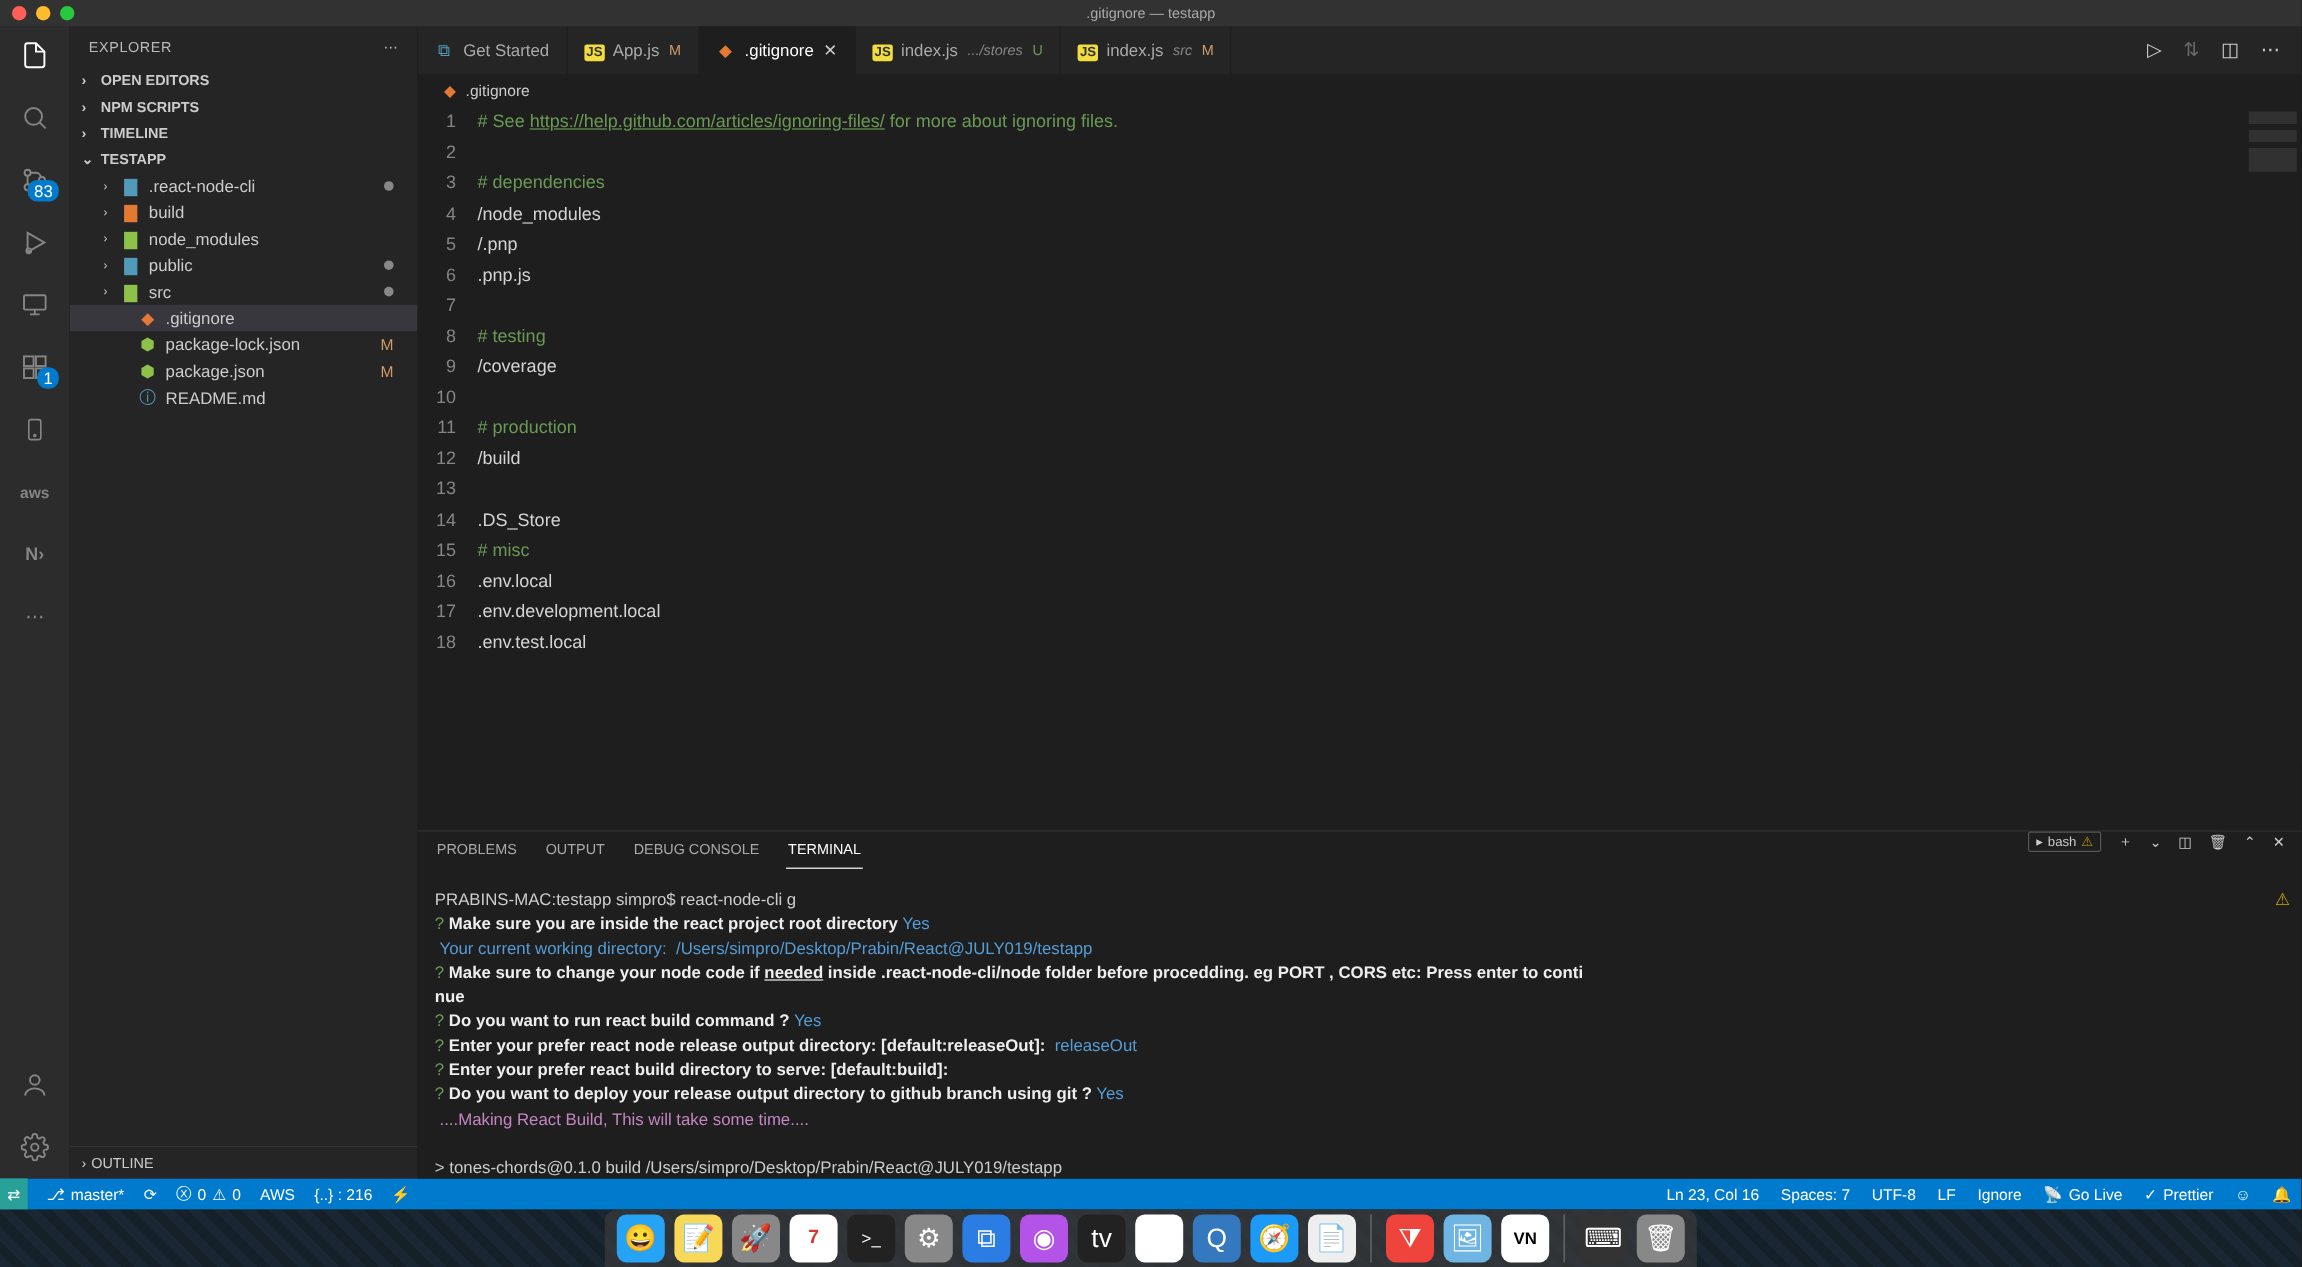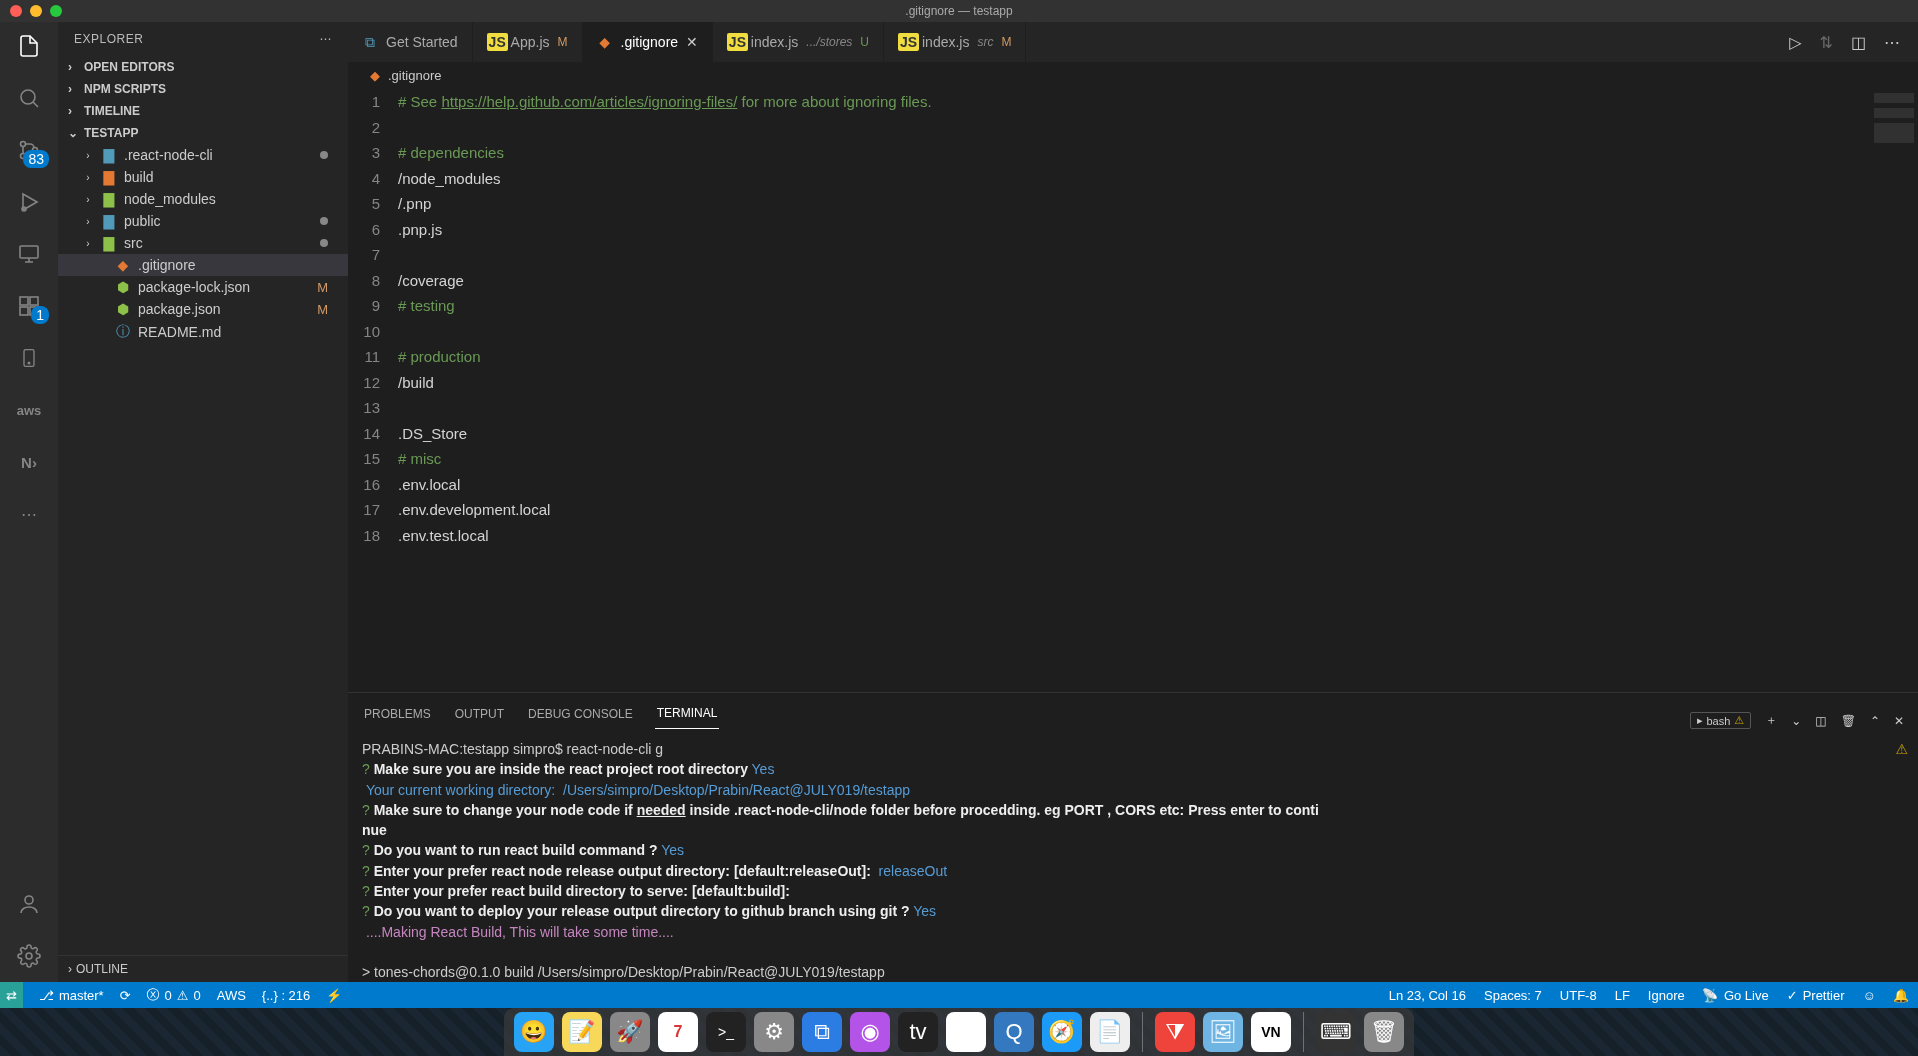--- a/index.html
+++ b/index.html
@@ -58,21 +58,21 @@
 .editor { flex: 1; display: flex; font-family: Menlo, monospace; font-size: 15px; overflow: hidden; position: relative; line-height: 1.7; }
 .gutter { width: 50px; text-align: right; color: #858585; padding-right: 18px; user-select: none; }
 .code { flex: 1; color: #d4d4d4; }
 .cm { color: #6a9955; margin-top: 48px; }
 .lnk { color: #6a9955; text-decoration: underline; }
 .minimap { width: 70px; background: #1e1e1e; position: relative; }
 .minimap-content { position: absolute; top: 4px; right: 4px; width: 40px; height: 50px; background: linear-gradient(#444 20%, transparent 20%, transparent 30%, #444 30%, #444 50%, transparent 50%, transparent 60%, #444 60%); opacity: 0.5; }
 
 
 .panel { height: 290px; border-top: 1px solid #333; display: flex; flex-direction: column; background: #1e1e1e; }
-.panel-tabs { display: flex; align-items: flex-end; padding: 0 14px; height: 36px; font-size: 12px; color: #aaa; gap: 20px; }
+.panel-tabs { display: flex; align-items: flex-start; padding: 0 14px; height: 36px; font-size: 12px; color: #aaa; gap: 20px; }
 .panel-tabs .ptab { cursor: pointer; padding: 8px 2px; }
 .panel-tabs .ptab.active { color: #fff; border-bottom: 1px solid #fff; }
 .panel-actions { margin-left: auto; display: flex; align-items: center; gap: 14px; color: #ccc; }
 .panel-actions span { cursor: pointer; }
 .shell-badge { border: 1px solid #555; padding: 1px 6px; font-size: 11px; border-radius: 2px; display: flex; gap: 4px; align-items: center; }
 .warn-tri { color: #cca700; }
 .terminal { flex: 1; font-family: Menlo, monospace; font-size: 14px; padding: 10px 14px; color: #ccc; overflow: auto; position: relative; line-height: 1.45; }
 .term-q { color: #6a9955; }
 .term-b { color: #eee; font-weight: 600; }
 .term-ans { color: #569cd6; }
@@ -89,21 +89,21 @@
 
 
 .dock-wrap { position: absolute; bottom: 0; left: 0; right: 0; height: 48px; display: flex; align-items: flex-end; justify-content: center; background: repeating-linear-gradient(45deg,#1a2632,#1a2632 8px,#162028 8px,#162028 16px); }
 .dock { background: rgba(60,60,60,0.7); border-radius: 10px 10px 0 0; padding: 4px 10px; display: flex; gap: 8px; align-items: flex-end; }
 .dock-item { width: 40px; height: 40px; border-radius: 8px; display: flex; align-items: center; justify-content: center; font-size: 22px; color: #fff; cursor: pointer; }
 .dock-sep { width: 1px; height: 40px; background: rgba(255,255,255,0.3); margin: 0 4px; }
 
 .folder-blue { color: #519aba; }
 .folder-green { color: #8dc149; }
 .folder-orange { color: #e37933; }
-.js-yellow { background: #f1dd3f; color: #333; font-size: 14px; padding: 1px 2px; border-radius: 2px; font-weight: bold; }
+.js-yellow { background: #f1dd3f; color: #333; font-size: 11px; padding: 1px 2px; border-radius: 2px; font-weight: bold; }
 </style>
 </head>
 <body>
 
 <div class="titlebar">
   <div class="traffic-lights">
     <div class="tl red"></div>
     <div class="tl yellow"></div>
     <div class="tl green"></div>
   </div>
@@ -319,22 +319,22 @@
           <div>18</div>
         </div>
       <div class="code" id="code">
           <div><span class="cm"># See </span><span class="lnk">https://help.github.com/articles/ignoring-files/</span><span class="cm"> for more about ignoring files.</span></div>
           <div>&nbsp;</div>
           <div><span class="cm"># dependencies</span></div>
           <div><span class="">/node_modules</span></div>
           <div><span class="">/.pnp</span></div>
           <div><span class="">.pnp.js</span></div>
           <div>&nbsp;</div>
+          <div><span class="cm"># testing</span></div>
           <div><span class="">/coverage</span></div>
-          <div><span class="cm"># testing</span></div>
           <div>&nbsp;</div>
           <div><span class="cm"># production</span></div>
           <div><span class="">/build</span></div>
           <div>&nbsp;</div>
           <div><span class="">.DS_Store</span></div>
           <div><span class="cm"># misc</span></div>
           <div><span class="">.env.local</span></div>
           <div><span class="">.env.development.local</span></div>
           <div><span class="">.env.test.local</span></div>
         </div>

